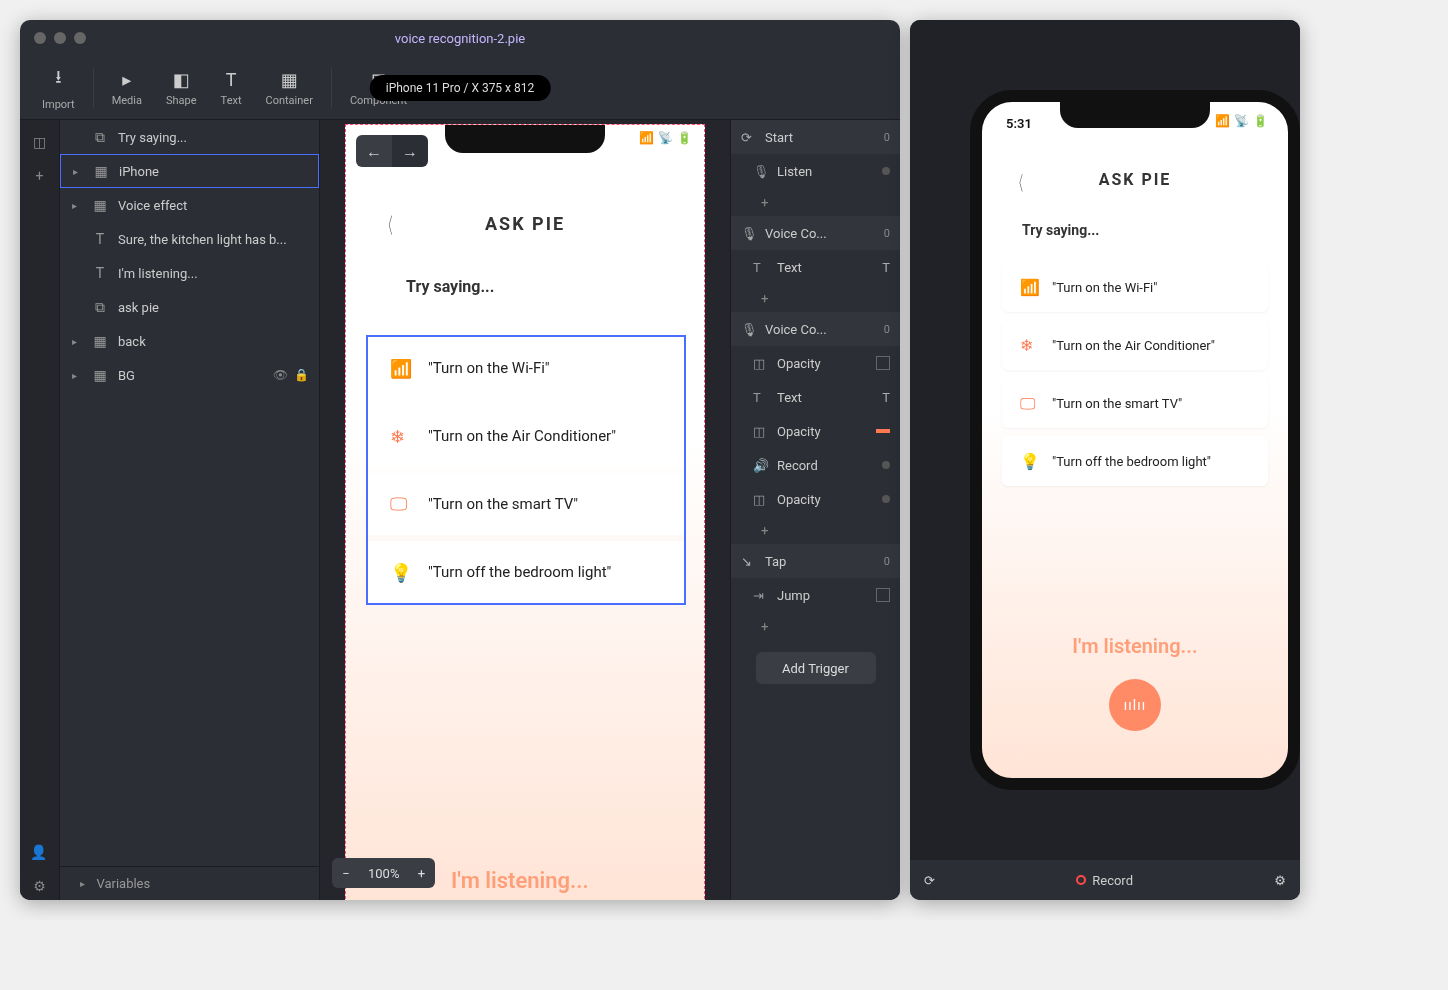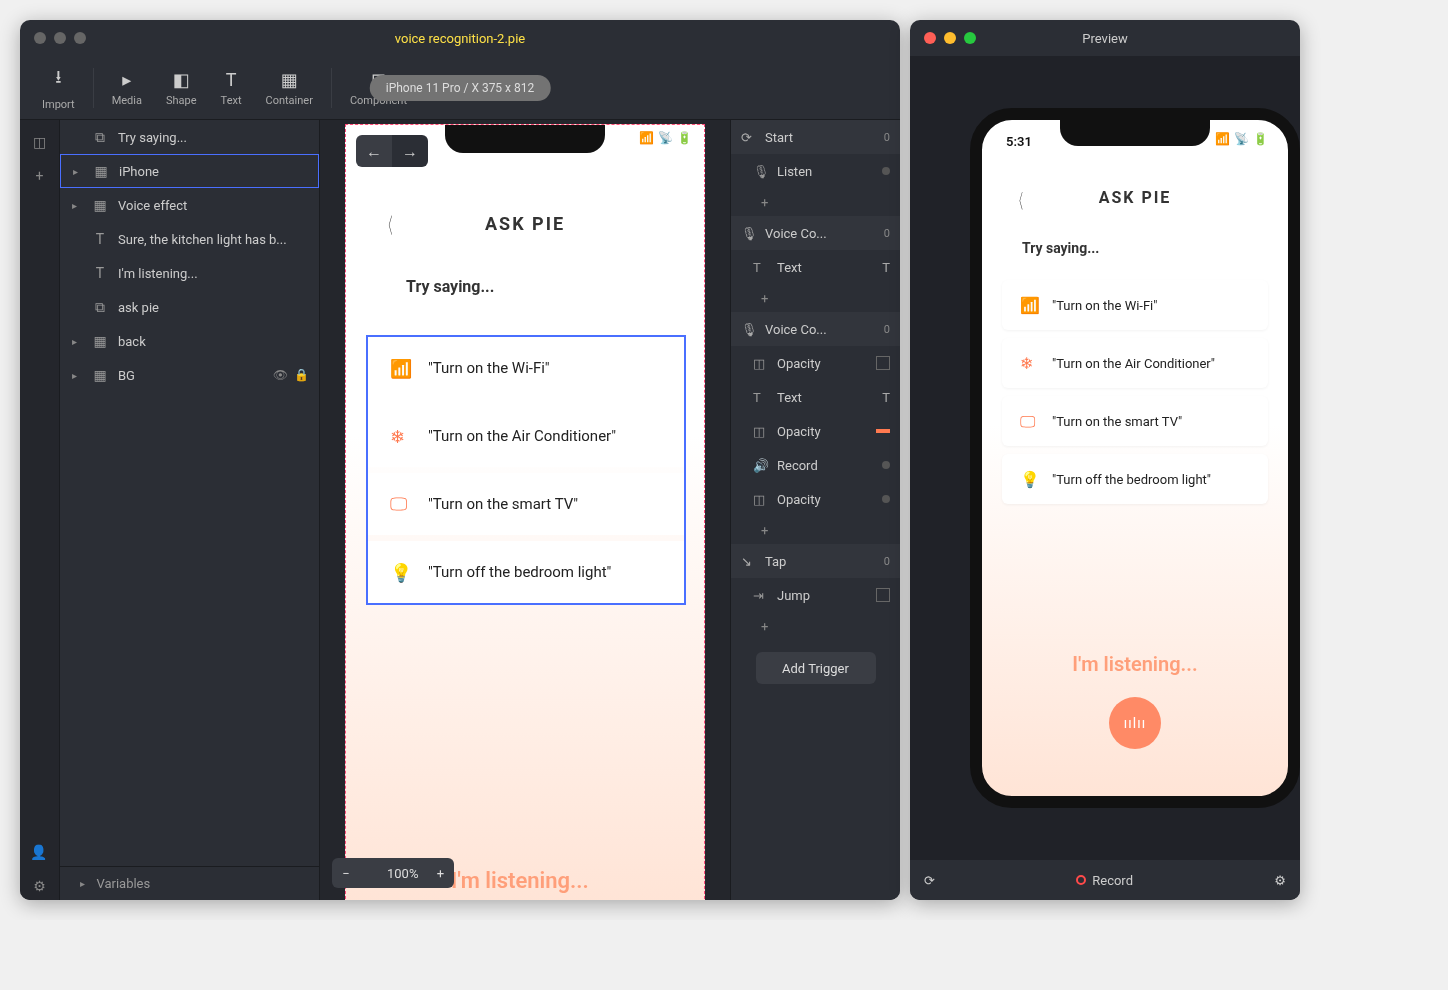--- a/index.html
+++ b/index.html
@@ -22,21 +22,21 @@
   flex-direction: column;
   box-shadow: 0 4px 20px rgba(0,0,0,0.3);
 }
 
 .titlebar {
   height: 36px;
   display: flex;
   align-items: center;
   justify-content: center;
   position: relative;
-  color: #fde047;
+  color: #c4b5fd;
   font-size: 13px;
 }
 .traffic-lights {
   position: absolute;
   left: 14px;
   display: flex;
   gap: 8px;
 }
 .traffic-light {
   width: 12px; height: 12px; border-radius: 50%;
@@ -63,21 +63,21 @@
   font-size: 11px;
   color: #aaa;
   cursor: pointer;
 }
 .toolbar-btn .icon { font-size: 18px; color: #ccc; }
 .toolbar-sep { width:1px; height:40px; background:#3a3d44; margin:0 6px; }
 .device-label {
   position: absolute;
   left: 50%;
   transform: translateX(-50%);
-  background: #737373;
+  background: #000000;
   padding: 6px 16px;
   border-radius: 16px;
   font-size: 12px;
   color: #ddd;
 }
 
 .main-body {
   flex: 1;
   display: flex;
   overflow: hidden;
@@ -192,21 +192,21 @@
   font-size:22px; font-weight:600; color:#ff9f7a;
 }
 
 .zoom-ctrl {
   position:absolute; bottom:12px; left:12px;
   background:#3a3d44; border-radius:6px;
   display:flex; align-items:center; height:30px;
   color:#ddd; font-size:13px;
 }
 .zoom-ctrl .zbtn { width:28px; text-align:center; cursor:pointer;}
-.zoom-ctrl .zval { padding:0 8px;margin-left:19px; }
+.zoom-ctrl .zval { padding:0 8px; }
 
 
 .triggers {
   width: 170px;
   background: #2b2e35;
   border-left:1px solid #1a1c20;
   display:flex; flex-direction:column;
   font-size:13px; color:#ccc;
 }
 .trig-group-header {
@@ -505,28 +505,20 @@
           <div class="trig-add-plus">+</div>
         </div>
       <div class="add-trigger-btn">
         <span>Add Trigger</span>
       </div>
     </div>
   </div>
 </div>
 
 <div class="preview-window">
-  <div class="preview-titlebar">
-    <div class="traffic-lights">
-      <div class="traffic-light ptl-red"></div>
-      <div class="traffic-light ptl-yellow"></div>
-      <div class="traffic-light ptl-green"></div>
-    </div>
-    <span>Preview</span>
-  </div>
   <div class="preview-body">
     <div class="preview-phone">
       <div class="notch"></div>
       <div class="pv-status">5:31</div>
       <div class="pv-status-right">
         <span>📶</span>
         <span>📡</span>
         <span>🔋</span>
       </div>
       <div class="pv-back">〈</div>

